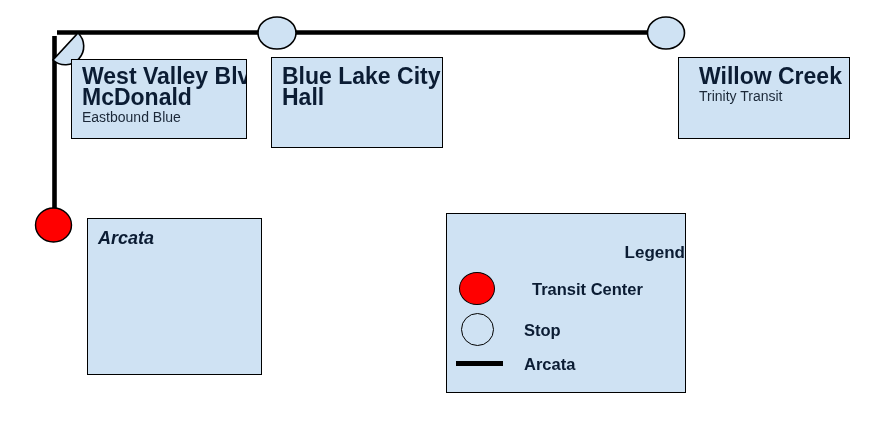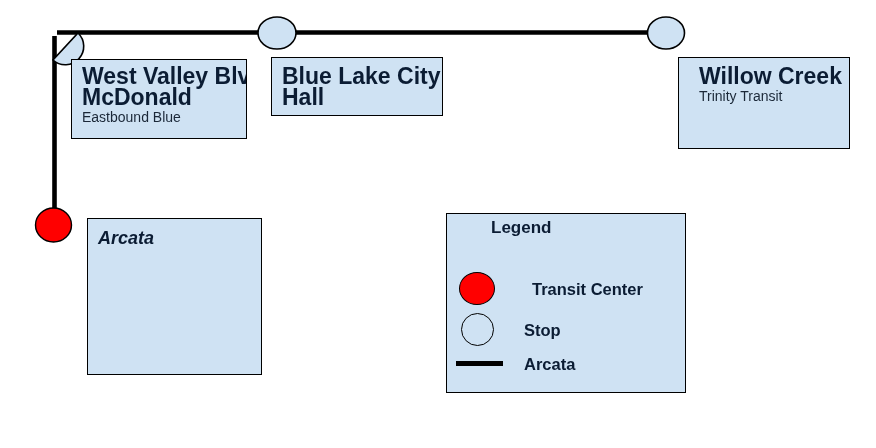--- a/index.html
+++ b/index.html
@@ -35,22 +35,22 @@
   .tc-shape   { fill: var(--transit-center-fill); stroke: var(--stop-stroke); stroke-width: 1.4; }
 
   .stop-box {
     position: absolute;
     background: var(--box-fill);
     border: 1.5px solid var(--box-border);
     padding: 8px 8px 0 10px;
     overflow: hidden;
   }
   #box-west-valley { left: 71px;  top: 59px;  width: 176px; height: 80px; padding-top: 6px; }
-  #box-blue-lake   { left: 271px; top: 57px;  width: 172px; height: 59px; }
-  #box-willow      { left: 678px; top: 57px;  width: 172px; height: 92px; padding-left: 20px; }
+  #box-blue-lake   { left: 271px; top: 57px;  width: 172px; height: 91px; }
+  #box-willow      { left: 678px; top: 57px;  width: 172px; height: 82px; padding-left: 20px; }
   #box-arcata      { left: 87px;  top: 218px; width: 175px; height: 157px; font-style: italic; }
 
   .box-title {
     font-size: 23px;
     font-weight: bold;
     line-height: 21px;
     color: var(--title-color);
     white-space: pre;
   }
   #box-arcata .box-title { font-size: 18px; line-height: 23px; }
@@ -63,26 +63,25 @@
   #box-arcata .box-sub { line-height: 18.3px; }
 
   .legend {
     position: absolute;
     left: 446px; top: 213px;
     width: 240px; height: 180px;
     background: var(--box-fill);
     border: 1.5px solid var(--box-border);
   }
   .legend-title {
-    margin-top: 4px;
-    text-align: left;
+    margin-top: 29px;
+    text-align: right;
     font-size: 17px;
     font-weight: bold;
     color: var(--title-color);
-    padding-left: 44px;
   }
   .legend-marker-tc {
     position: absolute;
     left: 12px; top: 58px;
     width: 36px; height: 33px;
     border-radius: 50%;
     background: var(--transit-center-fill);
     border: 1.4px solid var(--stop-stroke);
   }
   .legend-marker-stop {

